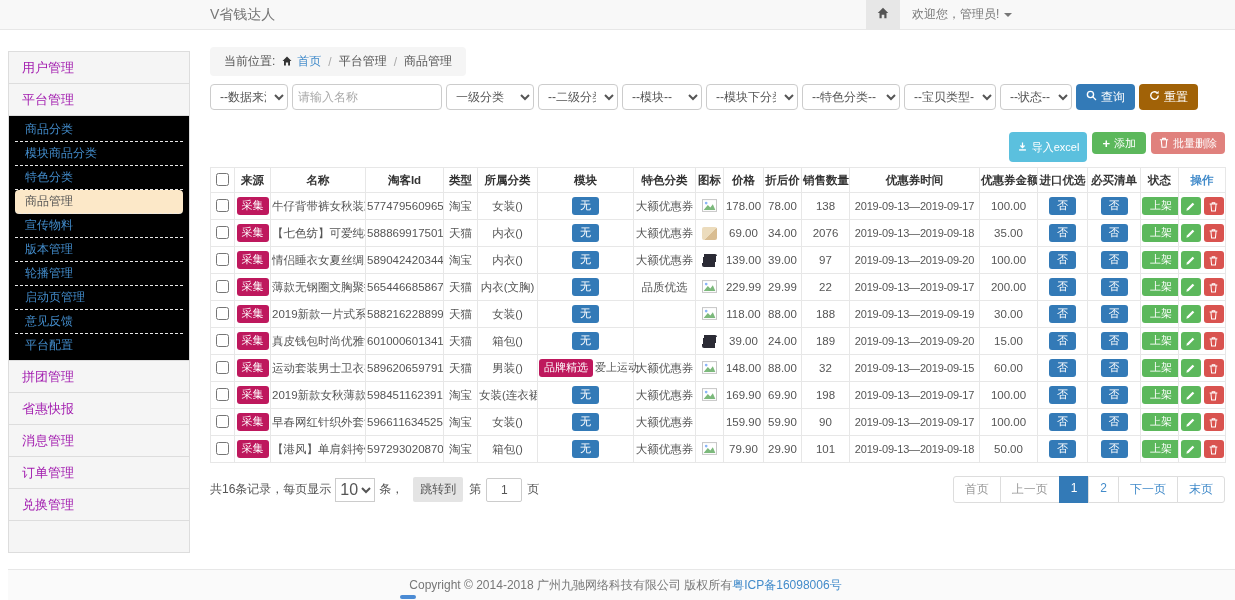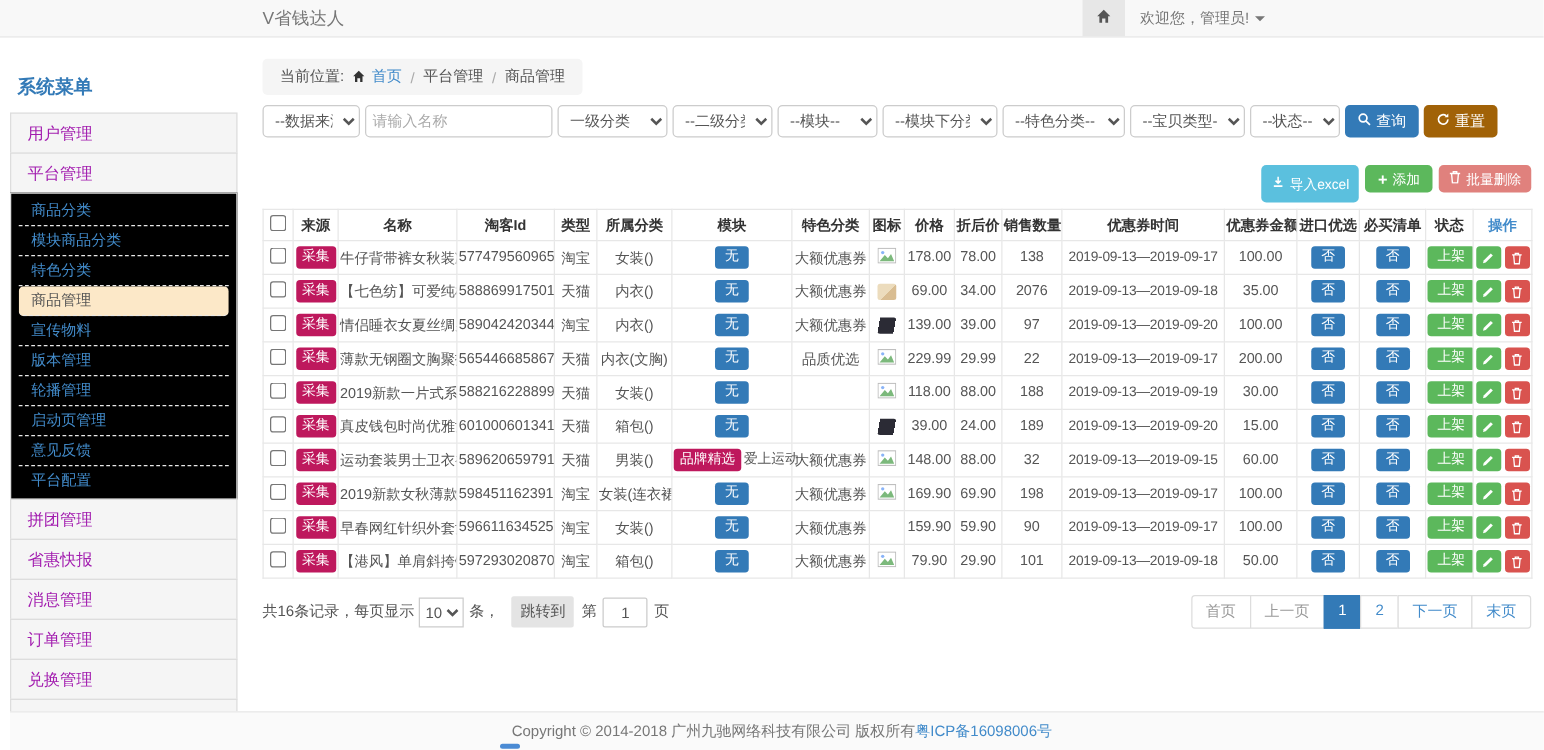--- a/index.html
+++ b/index.html
@@ -55,21 +55,21 @@
   .badge-orange{background:#be185d;padding:2px 5px}
   .badge-blue{background:#337ab7}
   .badge-green{background:#5cb85c}
   .op-btn{display:inline-flex;align-items:center;justify-content:center;width:20px;height:18px;border-radius:3px;border:none;cursor:pointer;color:#fff;vertical-align:middle}
   .op-edit{background:#5cb85c}
   .op-del{background:#d9534f;margin-left:3px}
   .icon-swatch-beige{display:inline-block;width:15px;height:13px;background:linear-gradient(135deg,#ecdcbd 55%,#d9bd92 55%);border-radius:2px;vertical-align:middle}
   .icon-swatch-dark{display:inline-block;width:15px;height:13px;background:linear-gradient(100deg,#fff 12%,#2b2b35 12% 86%,#fff 86%);border-radius:2px;vertical-align:middle}
 
   .pagi-row{display:flex;align-items:center;margin-top:13px;color:#555}
-  .pp-select{height:24px;border:1px solid #ccc;font-size:12px;margin:0 4px;background:#fff;color:#555}
+  .pp-select{height:24px;border:1px solid #ccc;font-size:16px;margin:0 4px;background:#fff;color:#555}
   .jump-btn{background:#e4e4e4;padding:4px 7px;border-radius:2px;margin:0 6px 0 10px;color:#555;cursor:pointer}
   .jump-input{width:36px;height:24px;border:1px solid #ccc;text-align:center;font-size:12px;margin:0 5px;border-radius:2px;color:#555}
   .pager{margin-left:auto;display:flex}
   .pg-btn{border:1px solid #ddd;background:#fff;color:#428bca;padding:4px 11px;margin-left:-1px;cursor:pointer}
   .pg-btn:first-child{border-radius:3px 0 0 3px;margin-left:0}
   .pg-btn:last-child{border-radius:0 3px 3px 0}
   .pg-btn.active{background:#337ab7;border-color:#337ab7;color:#fff;cursor:default}
   .pg-btn.disabled{color:#999;cursor:default}
 
   .footer{position:absolute;left:8px;bottom:0;width:100%;height:31px;background:#fafafa;border-top:1px solid #e7e7e7;text-align:center;line-height:30px;color:#777;z-index:5}
@@ -87,21 +87,20 @@
           <path d="M8 2 L14 8 H12 V14 H9.5 V10 H6.5 V14 H4 V8 H2 Z" fill="#555"></path>
         </svg>
     </span>
   </span>
   <span class="welcome">
     <span>欢迎您，管理员!</span><span class="caret"></span>
   </span>
 </div>
 
 <div class="sidebar">
-  <div class="sidebar-title">系统菜单</div>
   <div id="sb-list">
       <div class="sb-group">用户管理</div>
       <div class="sb-group">平台管理</div>
       <div class="sb-sub">
         <div class="sb-sub-item">商品分类</div>
         <div class="sb-sub-item">模块商品分类</div>
         <div class="sb-sub-item">特色分类</div>
         <div class="sb-sub-item active">商品管理</div>
         <div class="sb-sub-item">宣传物料</div>
         <div class="sb-sub-item">版本管理</div>

